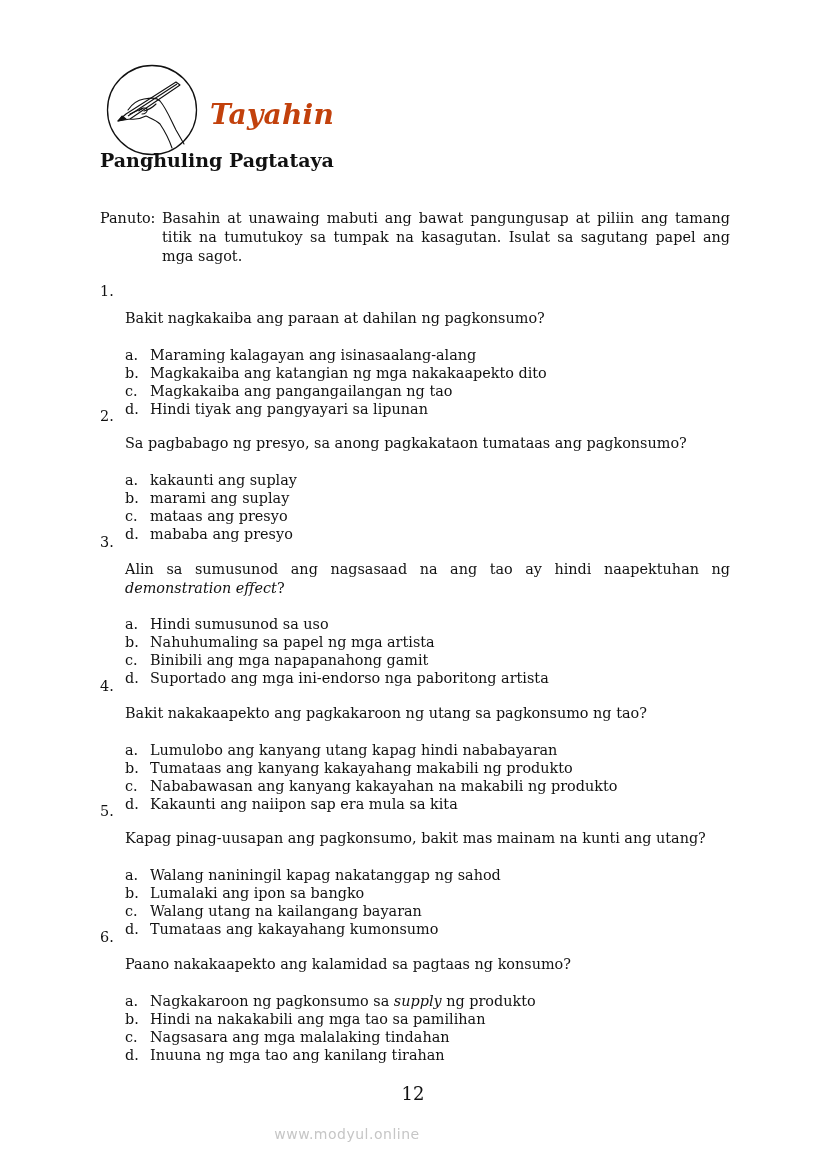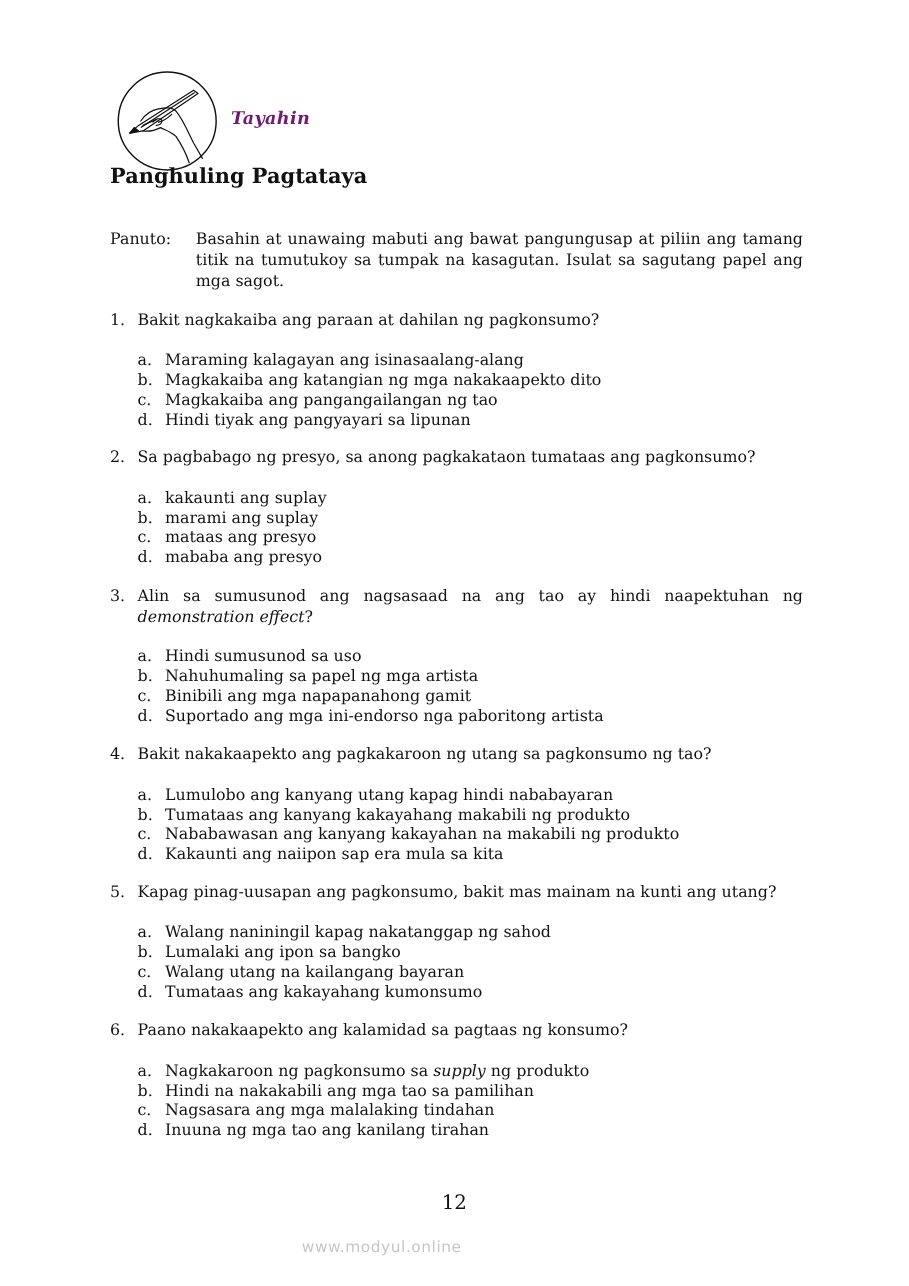--- a/index.html
+++ b/index.html
@@ -1,27 +1,27 @@
 <!DOCTYPE html>
 <html><head>
 <meta charset="utf-8">
 <style>
   html, body { margin: 0; padding: 0; background: #ffffff; }
   body { width: 826px; height: 1169px; position: relative; overflow: hidden;
          font-family: "DejaVu Serif", "Liberation Serif", serif; color: #111; }
   .icon-circle { position: absolute; left: 106px; top: 64px; width: 92px; height: 92px; }
-  .section-title { position: absolute; left: 210px; top: 98px; font-size: 16px;
-         font-weight: bold; font-style: italic; margin: 0; color: #701a75; letter-spacing: 0.3px; }
+  .section-title { position: absolute; left: 210px; top: 98px; font-size: 28px;
+         font-weight: bold; font-style: italic; margin: 0; color: #c2410c; letter-spacing: 0.3px; }
   .heading { position: absolute; left: 100px; top: 149px; font-size: 19px; font-weight: bold; margin: 0; }
   .instructions { position: absolute; left: 100px; top: 209px; width: 630px; font-size: 14.4px; line-height: 19px; }
   .instr-label { position: absolute; left: 0; top: 0; }
-  .instr-text { margin-left: 78px; text-align: justify; }
+  .instr-text { margin-left: 62px; text-align: justify; }
   .q { position: absolute; left: 100px; width: 630px; font-size: 14.4px; line-height: 18.5px; }
   .q-num { position: absolute; left: 0; top: 0; }
-  .q-text { margin-left: 25px; text-align: justify; text-align-last: left; }
+  .q-text { margin-left: 25px; text-align: justify; text-align-last: left; margin-top: 27px; }
   .choices { list-style: none; margin: 18px 0 0 25px; padding: 0; }
   .choice { position: relative; padding-left: 25px; height: 18px; line-height: 18px; }
   .choice-letter { position: absolute; left: 0; top: 0; }
   em { font-style: italic; }
   .page-number { position: absolute; left: 0; width: 826px; top: 1083px; text-align: center; font-size: 18px; }
   .watermark { position: absolute; left: 0; width: 694px; top: 1126px; text-align: center;
         font-family: "DejaVu Sans", "Liberation Sans", sans-serif; font-size: 14px; color: #c6c6c6; letter-spacing: 0.5px; }
 </style>
 </head>
 <body>

